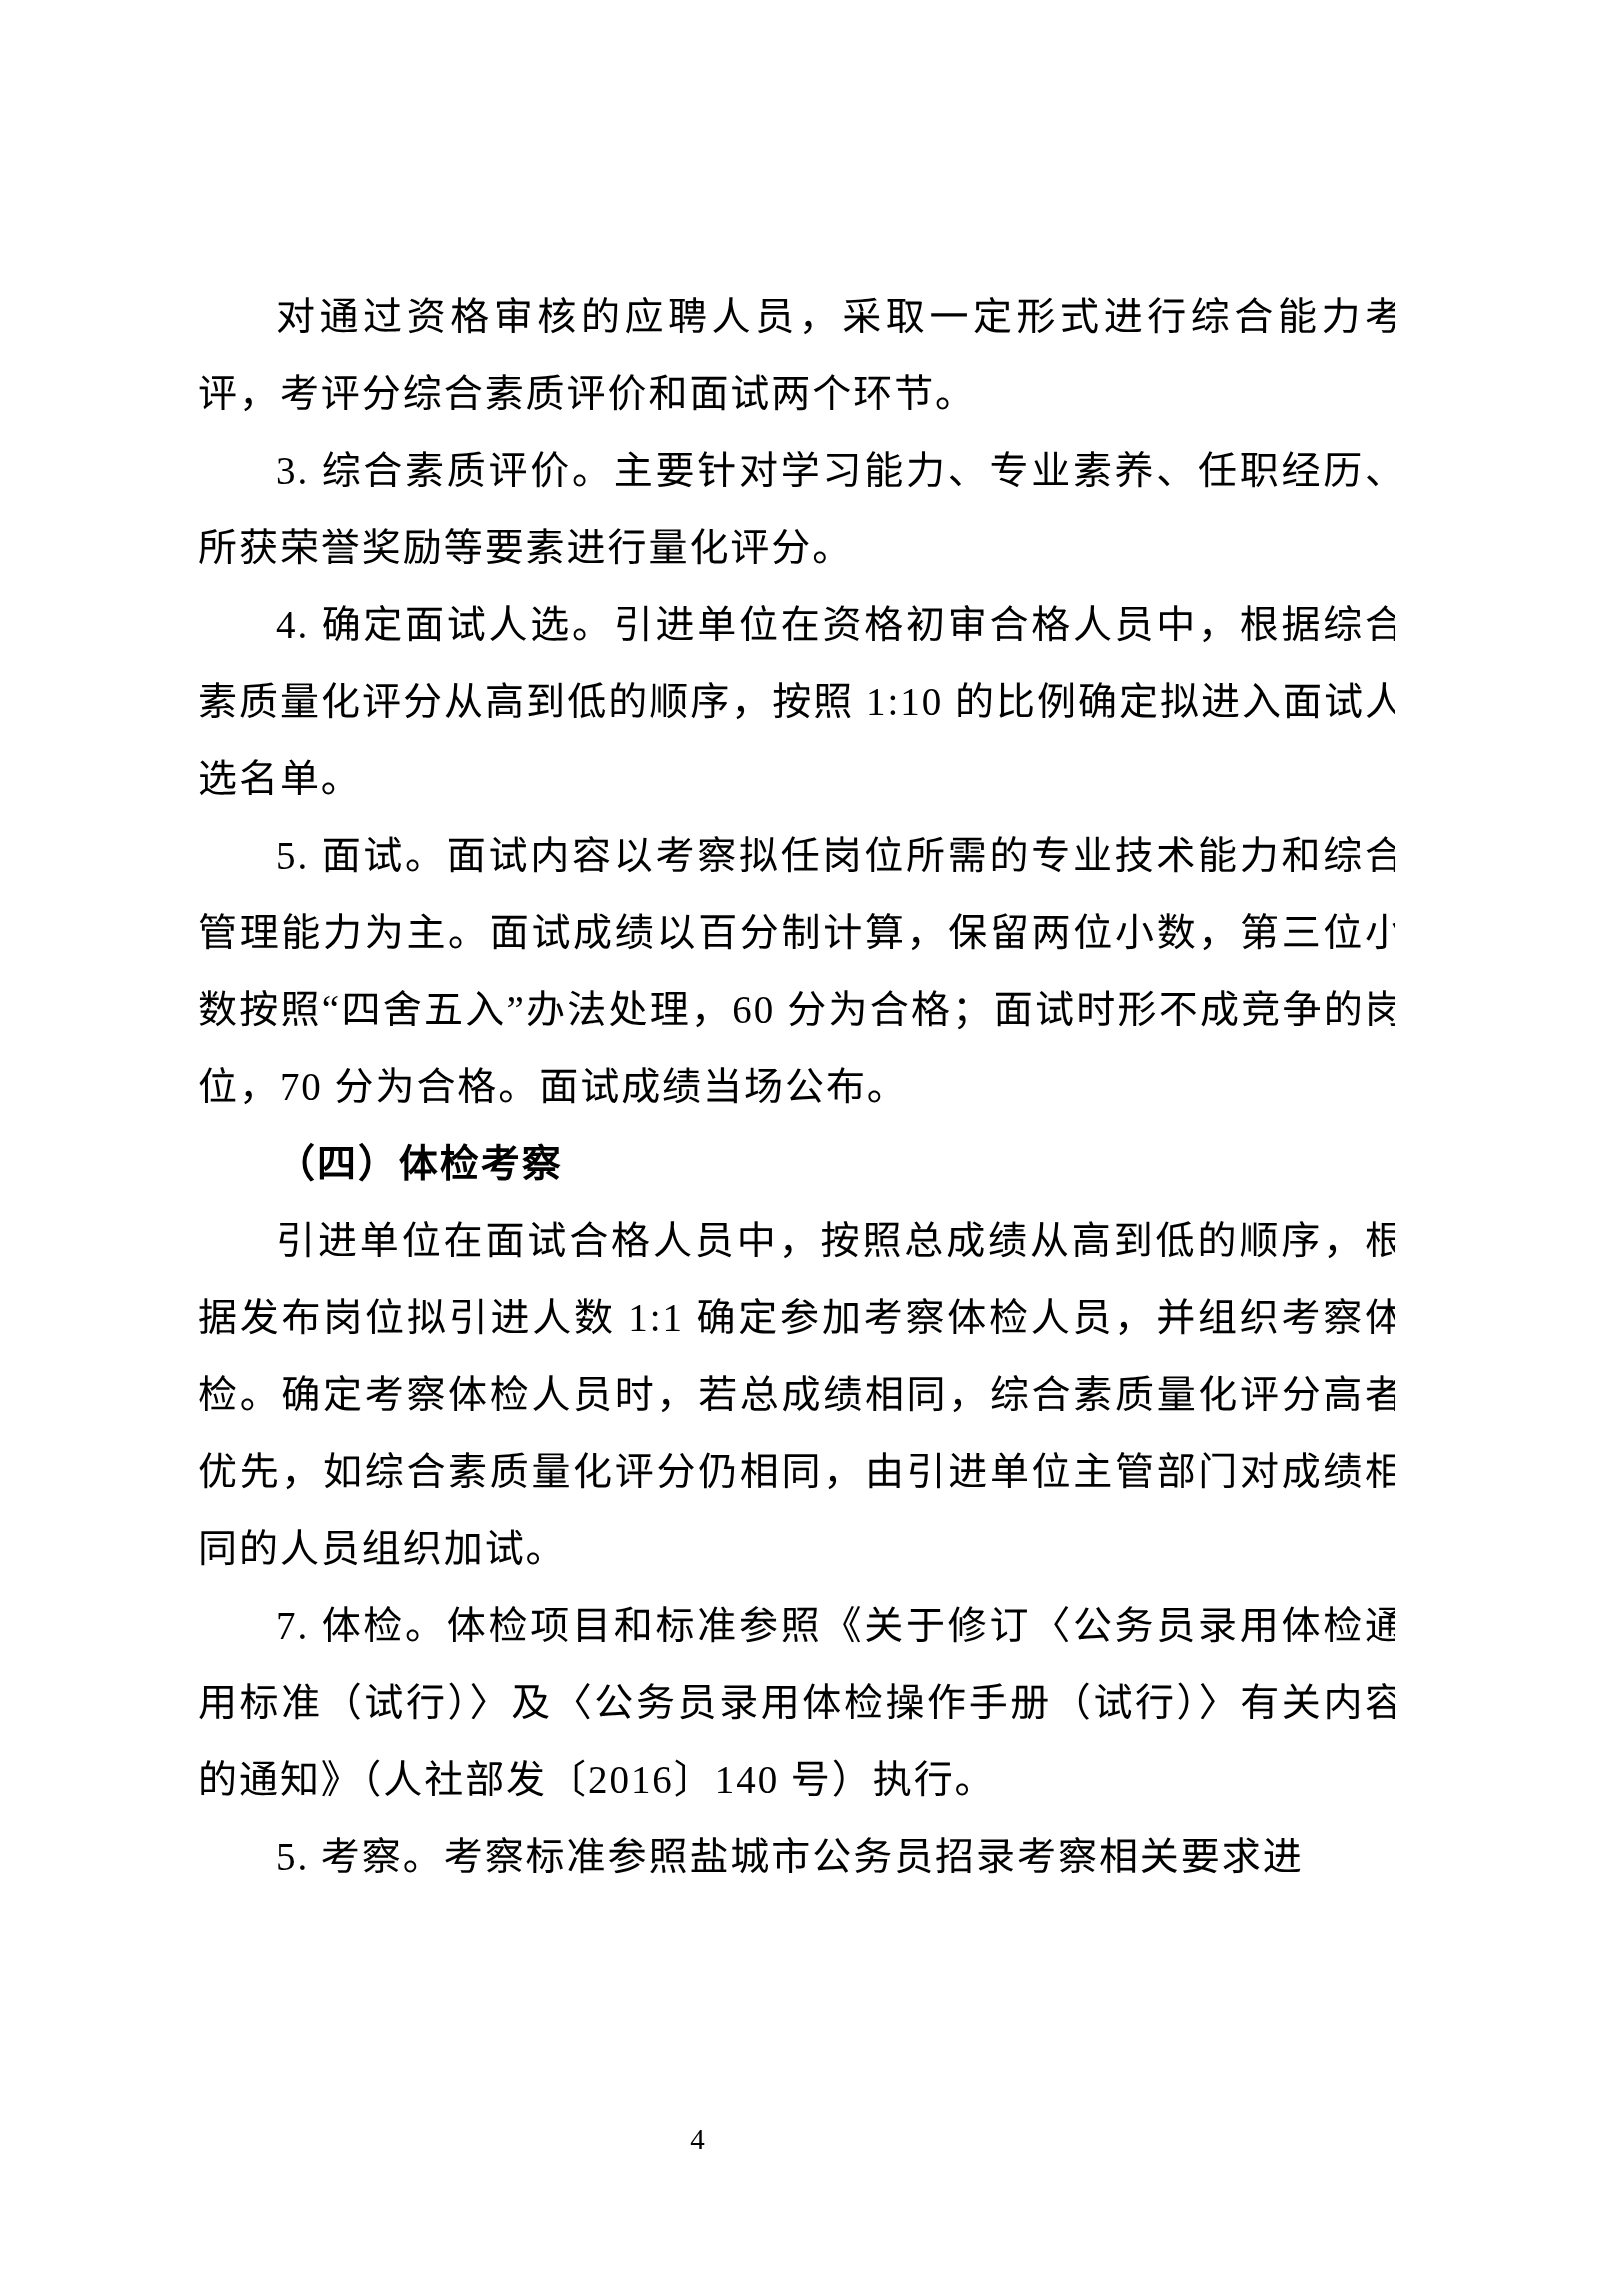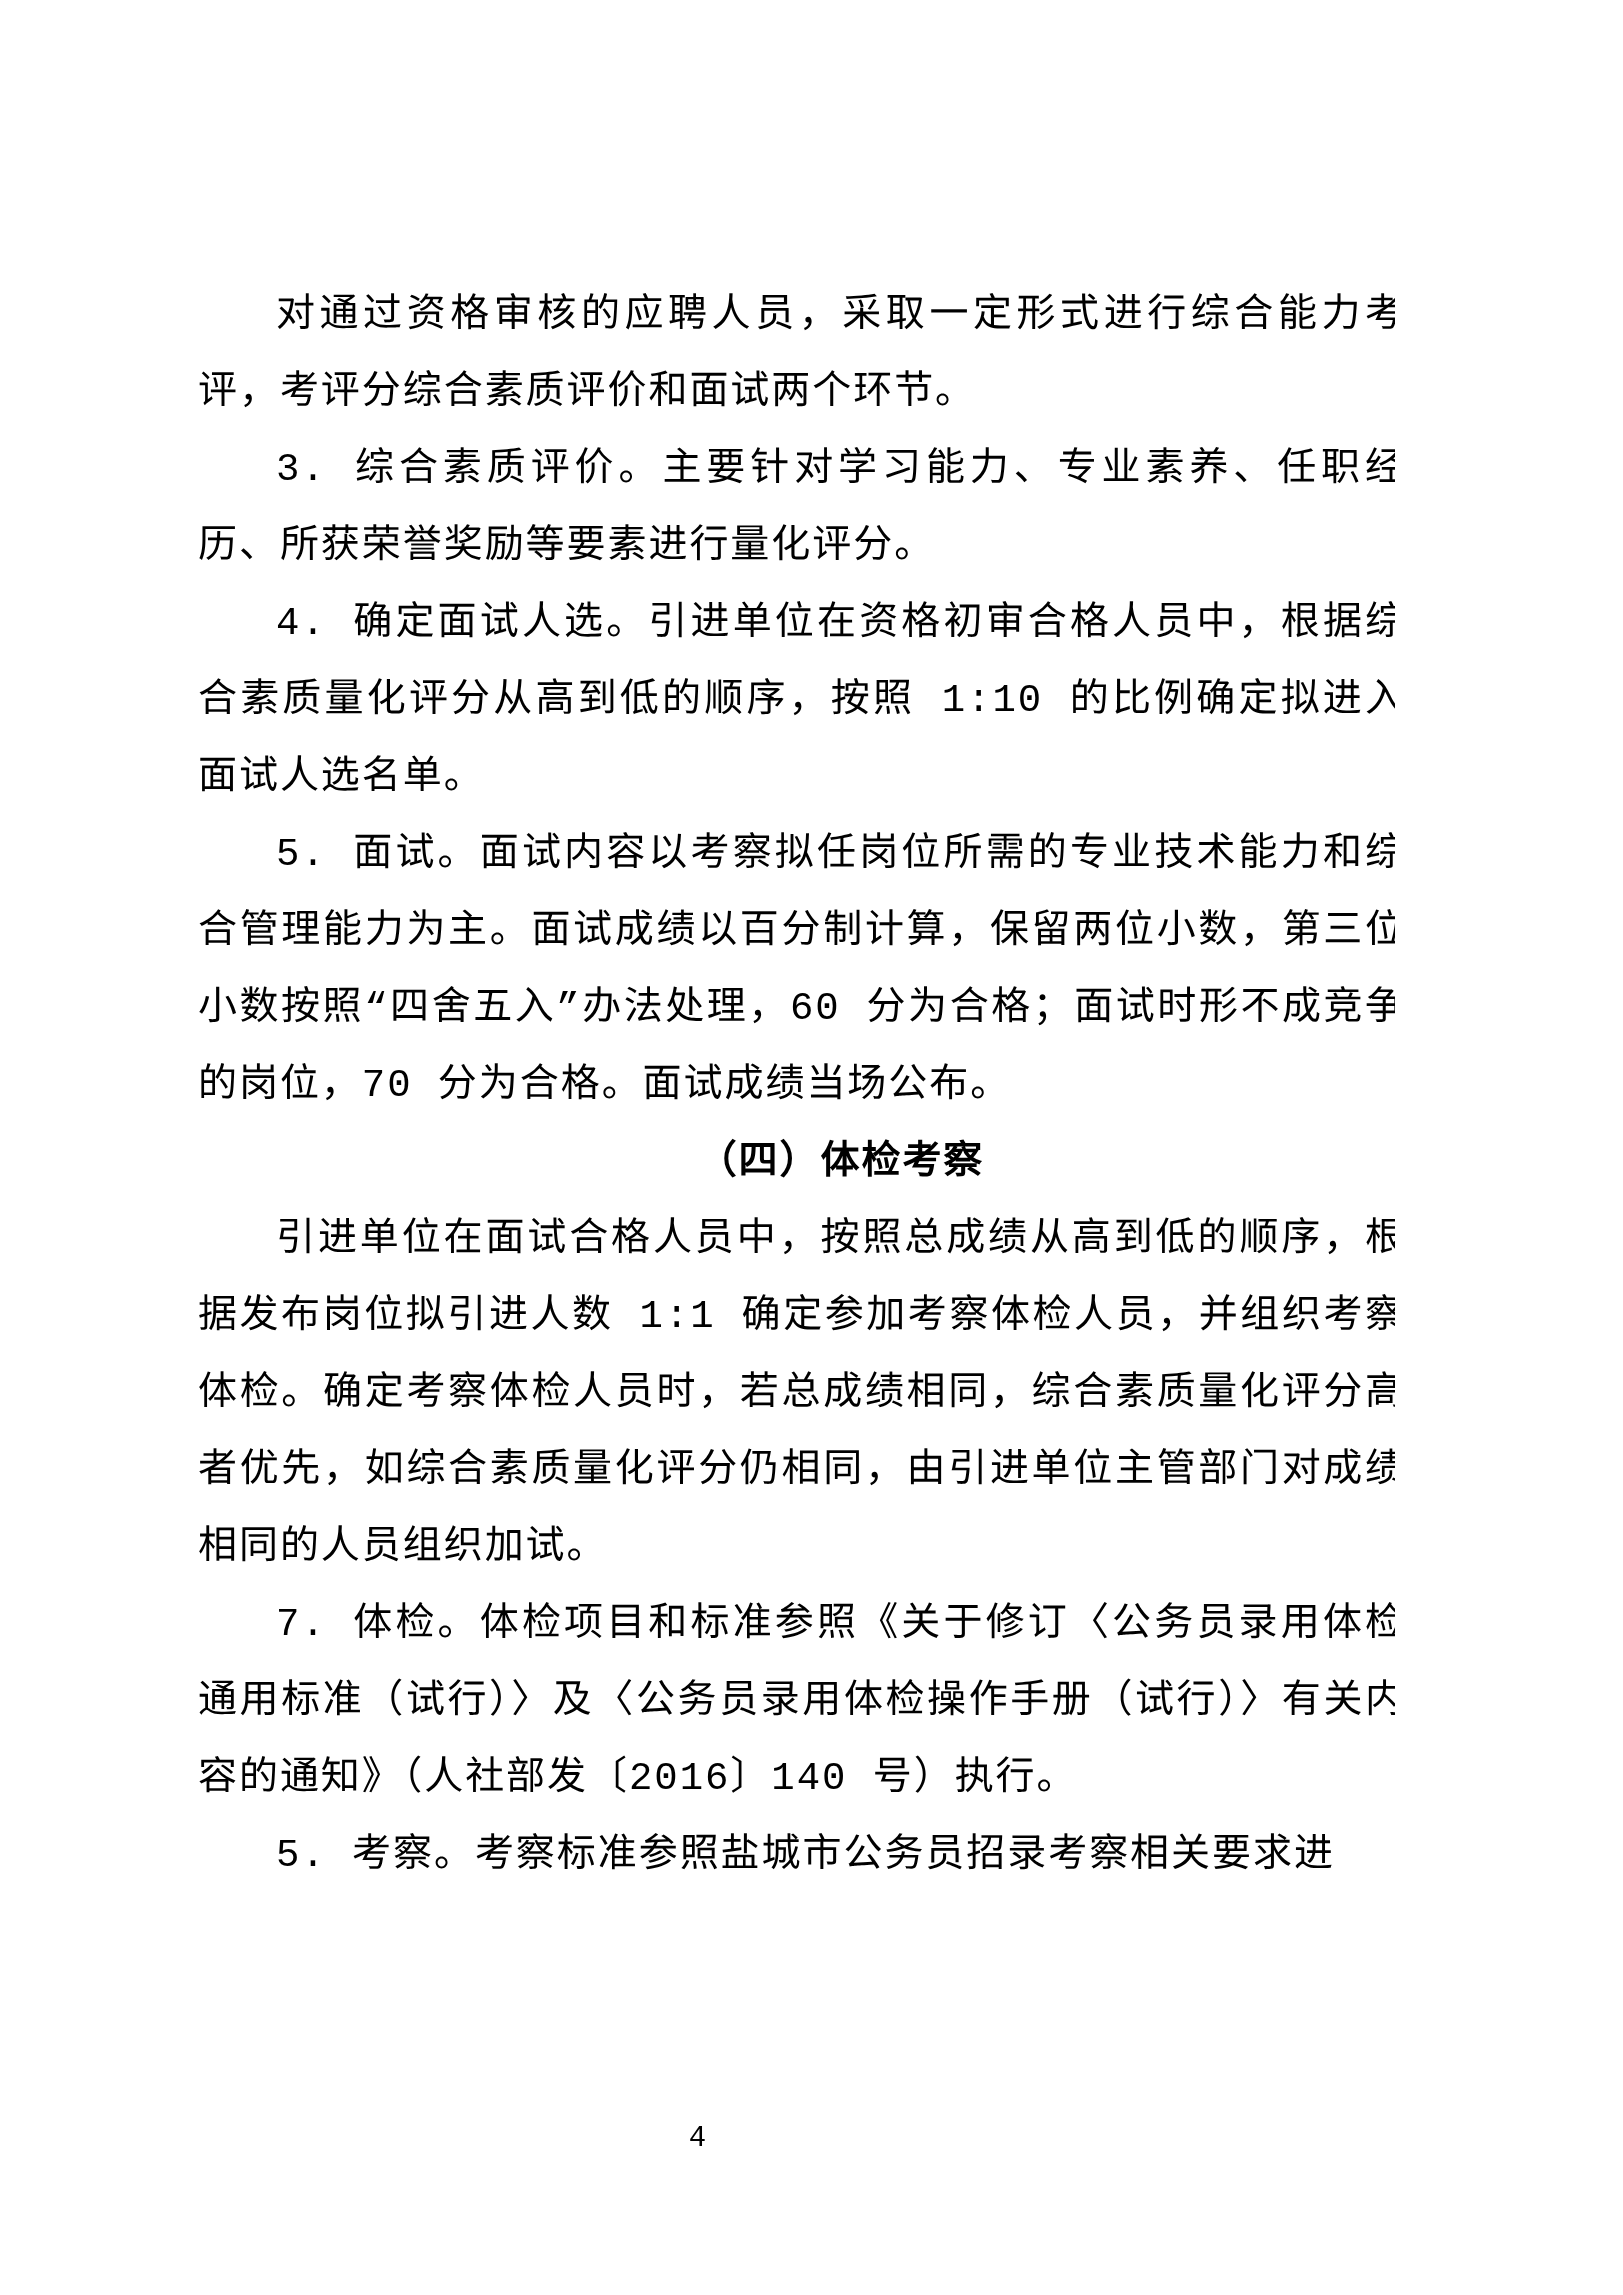--- a/index.html
+++ b/index.html
@@ -6,21 +6,21 @@
     margin: 0;
     padding: 0;
     background: #ffffff;
   }
   .page {
     position: relative;
     width: 1395px;
     height: 2295px;
     background: #ffffff;
     overflow: hidden;
-    font-family: Liberation Mono, monospace;
+    font-family: Liberation Serif, serif;
     color: #000000;
   }
   .doc-body {
     position: absolute;
     left: 198px;
     top: 278px;
     width: 1208px;
     font-size: 39px;
     line-height: 77px;
     text-align: justify;
@@ -29,21 +29,21 @@
   }
   .doc-body p {
     margin: 0;
     padding: 0;
     text-indent: 2em;
     word-break: normal;
     overflow-wrap: break-word;
   }
   .doc-body p.heading {
     font-weight: bold;
-    text-align: center;
+    text-align: left;
   }
   .page-footer {
     position: absolute;
     left: 0;
     top: 2122px;
     width: 100%;
     text-align: center;
     font-size: 29px;
     line-height: 34px;
     letter-spacing: 0;

